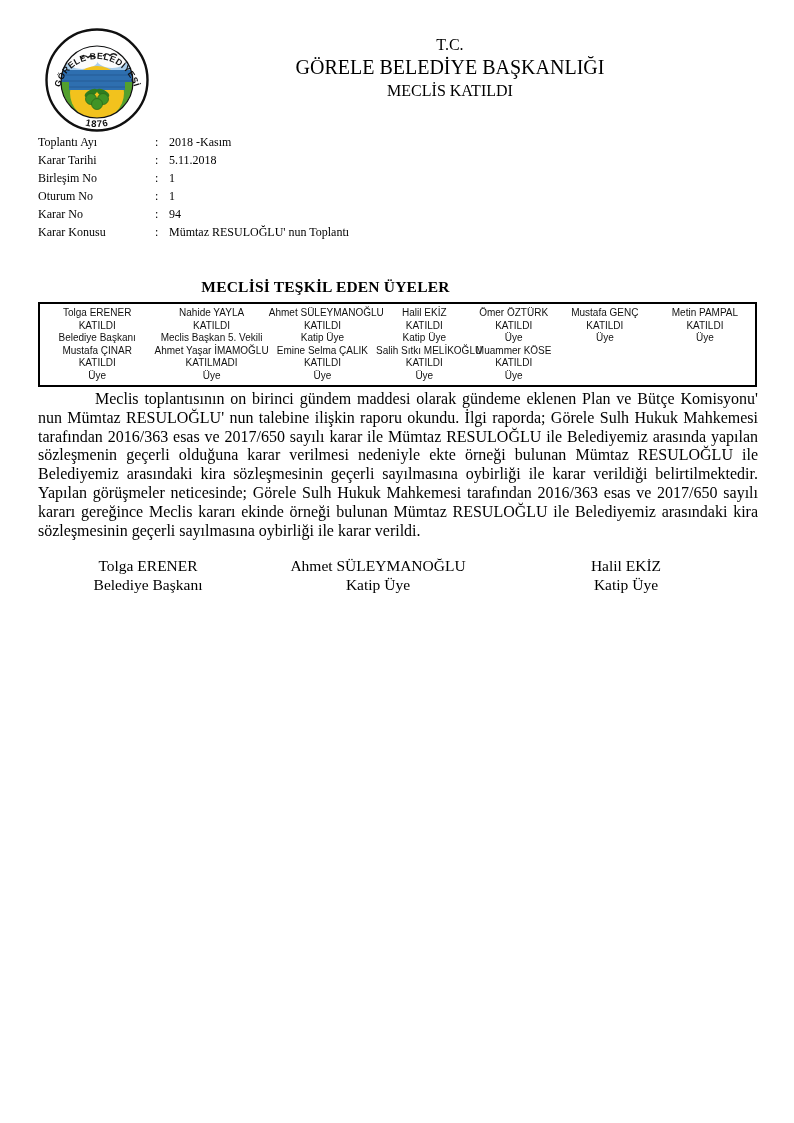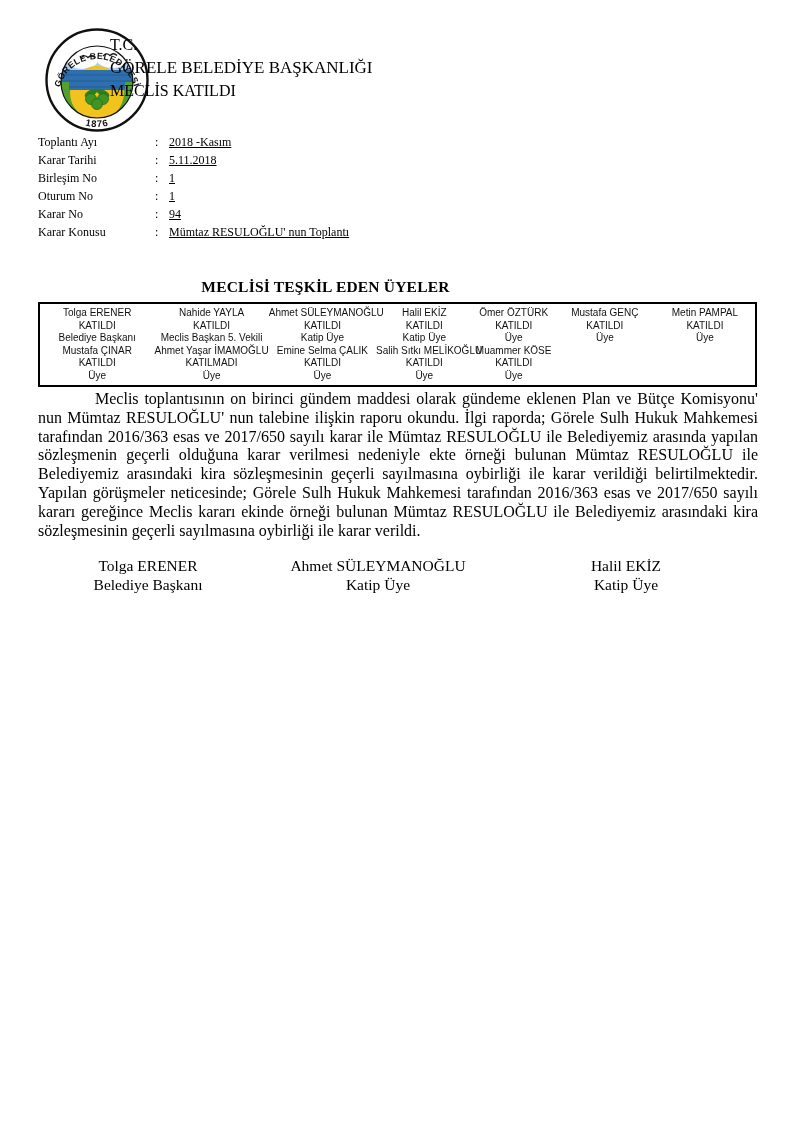--- a/index.html
+++ b/index.html
@@ -13,30 +13,30 @@
   }
 
   
   .logo{position:absolute;left:44px;top:27px;width:106px;height:106px;}
   .logo svg{display:block;width:100%;height:100%;}
   .logo text{font-family:"Liberation Sans", sans-serif;font-weight:bold;fill:#101010;}
 
   
   .header-text{
     position:absolute;left:110px;top:33px;width:680px;
-    line-height:23px;font-size:16px;
-  }
-  .header-text .l2{font-size:17px;}
+    text-align:center;line-height:23px;font-size:16px;
+  }
+  .header-text .l2{font-size:20px;}
 
   
   .meta{position:absolute;left:38px;top:133px;font-size:12px;line-height:18px;}
   .meta-row{display:flex;}
   .meta-label{width:117px;flex:0 0 117px;}
   .meta-colon{width:14px;flex:0 0 14px;}
-  .meta-value{white-space:nowrap;text-decoration:underline;}
+  .meta-value{white-space:nowrap;}
 
   
   .members-heading{
     position:absolute;left:0;top:278px;width:651px;
     text-align:center;font-weight:bold;font-size:15.5px;letter-spacing:.2px;
   }
   .members-table{
     position:absolute;left:38px;top:302px;width:715px;height:78px;
     border:2px solid #000;padding-top:3px;box-sizing:content-box;
   }

